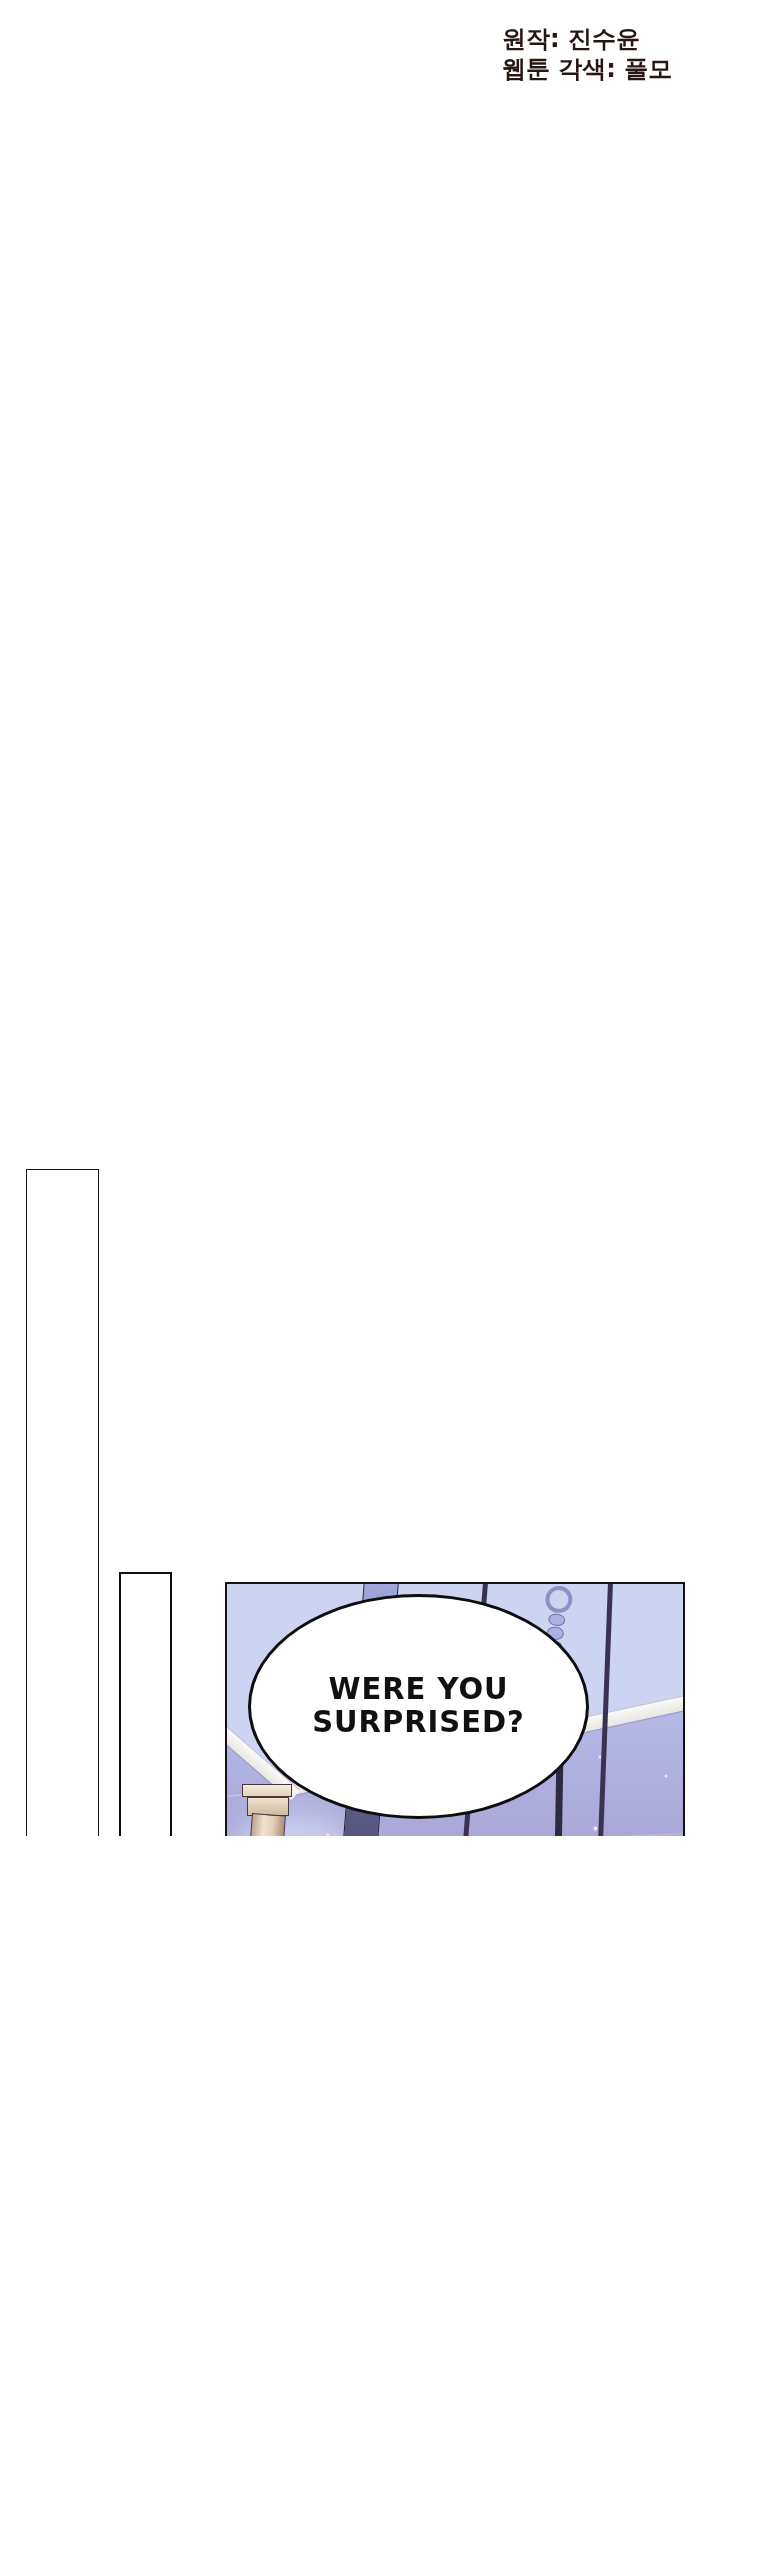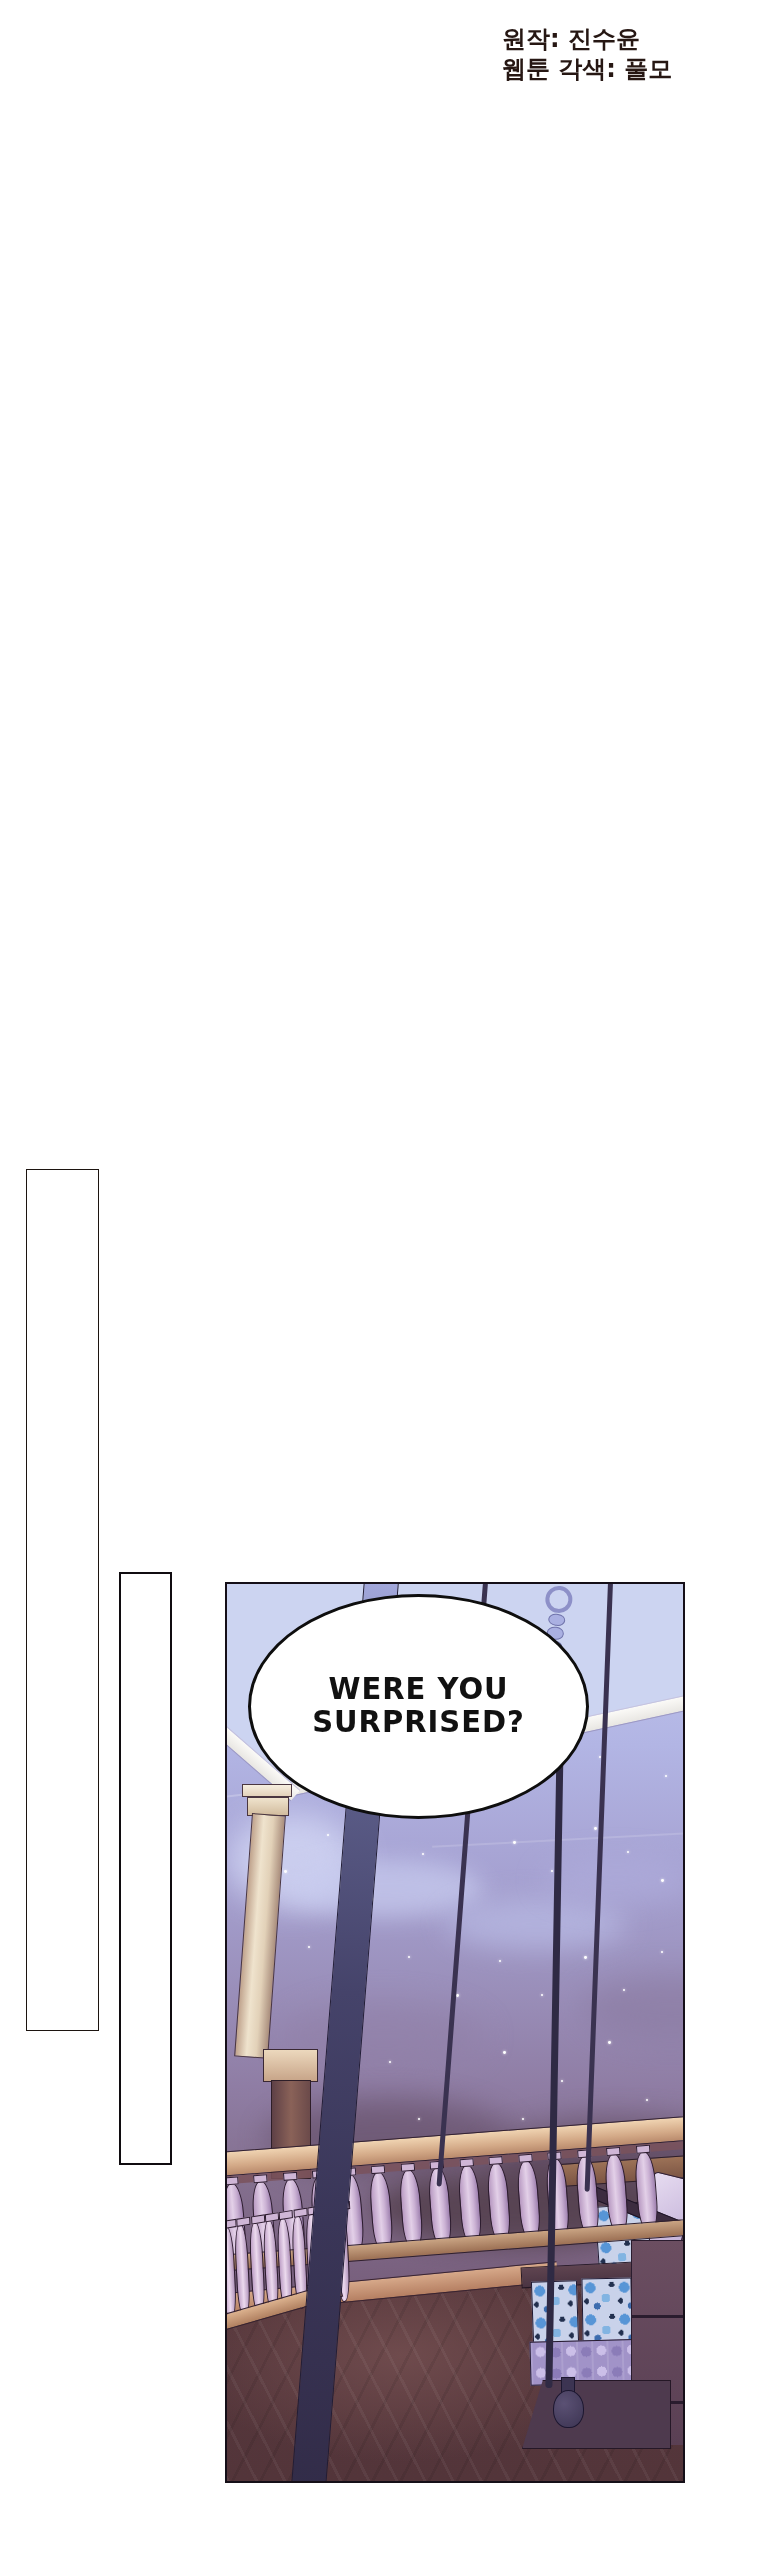--- a/index.html
+++ b/index.html
@@ -1,16 +1,16 @@
 <!DOCTYPE html>
 <html><head>
 <meta charset="utf-8">
 <style>
   html,body{margin:0;padding:0;background:#ffffff;}
-  .page{position:relative;width:762px;height:2576px;background:#ffffff;overflow:hidden;
+  .page{position:relative;width:762px;height:1836px;background:#ffffff;overflow:hidden;
         font-family:"DejaVu Sans","Liberation Sans",sans-serif;}
   .abs{position:absolute;}
 
   
   .credits{position:absolute;left:502px;top:25px;font-size:24px;font-weight:bold;
            line-height:29.5px;color:#261713;letter-spacing:0px;white-space:nowrap;}
 
   
   .frame{position:absolute;background:#ffffff;}
   .frame1{left:26px;top:1169px;width:71px;height:860px;border:1.9px solid #1c1410;}

